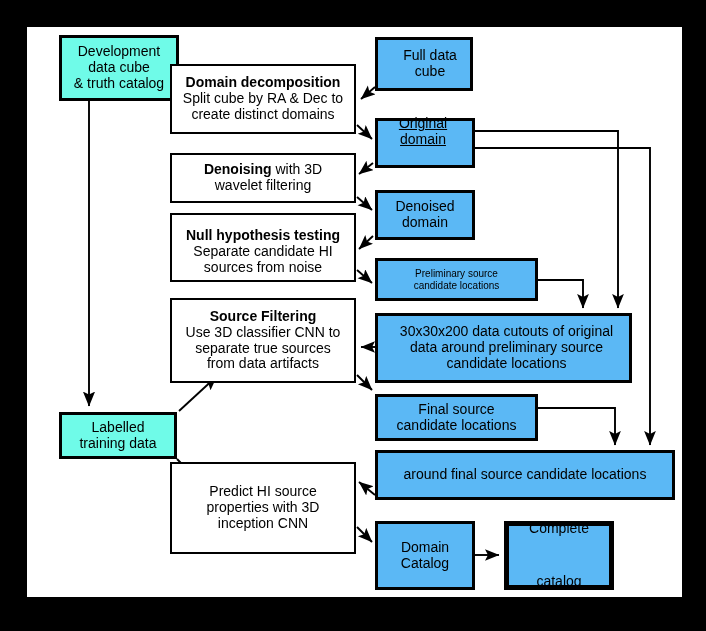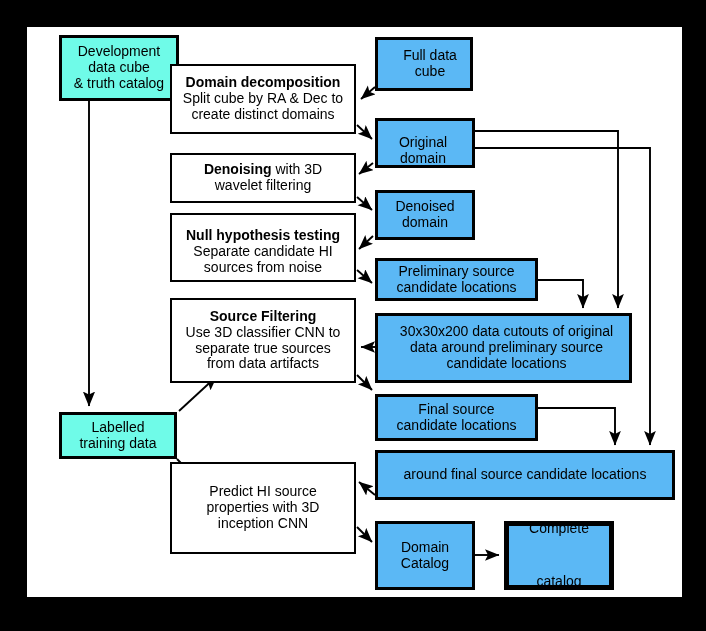--- a/index.html
+++ b/index.html
@@ -128,38 +128,38 @@
         </div>
         <div class="node-label" style="left: 143px; top: 37px; width: 186px; height: 70px; font-size: 14px;">
           <span class="ln t-bold">Domain decomposition</span>
           <span class="ln">Split cube by RA &amp; Dec to</span>
           <span class="ln">create distinct domains</span>
         </div>
         <div class="node-label" style="left: 348px; top: 10px; width: 98px; height: 54px; font-size: 14px; padding-left: 12px;">
           <span class="ln">Full data</span>
           <span class="ln">cube</span>
         </div>
-        <div class="node-label" style="left: 348px; top: 99px; width: 96px; height: 50px; font-size: 14px;">
+        <div class="node-label" style="left: 348px; top: 80px; width: 96px; height: 50px; font-size: 14px; text-decoration: underline;">
           <span class="ln">Original</span>
           <span class="ln">domain</span>
         </div>
         <div class="node-label" style="left: 143px; top: 126px; width: 186px; height: 50px; font-size: 14px;">
           <span class="ln"><b>Denoising</b> with 3D</span>
           <span class="ln">wavelet filtering</span>
         </div>
         <div class="node-label" style="left: 348px; top: 163px; width: 100px; height: 50px; font-size: 14px;">
           <span class="ln">Denoised</span>
           <span class="ln">domain</span>
         </div>
         <div class="node-label" style="left: 143px; top: 186px; width: 186px; height: 78px; font-size: 14px;">
           <span class="ln t-bold">Null hypothesis testing</span>
           <span class="ln">Separate candidate HI</span>
           <span class="ln">sources from noise</span>
         </div>
-        <div class="node-label" style="left: 348px; top: 231px; width: 163px; height: 43px; font-size: 14px;">
+        <div class="node-label" style="left: 348px; top: 231px; width: 163px; height: 43px; font-size: 10px;">
           <span class="ln">Preliminary source</span>
           <span class="ln">candidate locations</span>
         </div>
         <div class="node-label" style="left: 143px; top: 271px; width: 186px; height: 85px; font-size: 14px;">
           <span class="ln t-bold">Source Filtering</span>
           <span class="ln">Use 3D classifier CNN to</span>
           <span class="ln">separate true sources</span>
           <span class="ln">from data artifacts</span>
         </div>
         <div class="node-label" style="left: 348px; top: 286px; width: 263px; height: 70px; font-size: 14px;">

